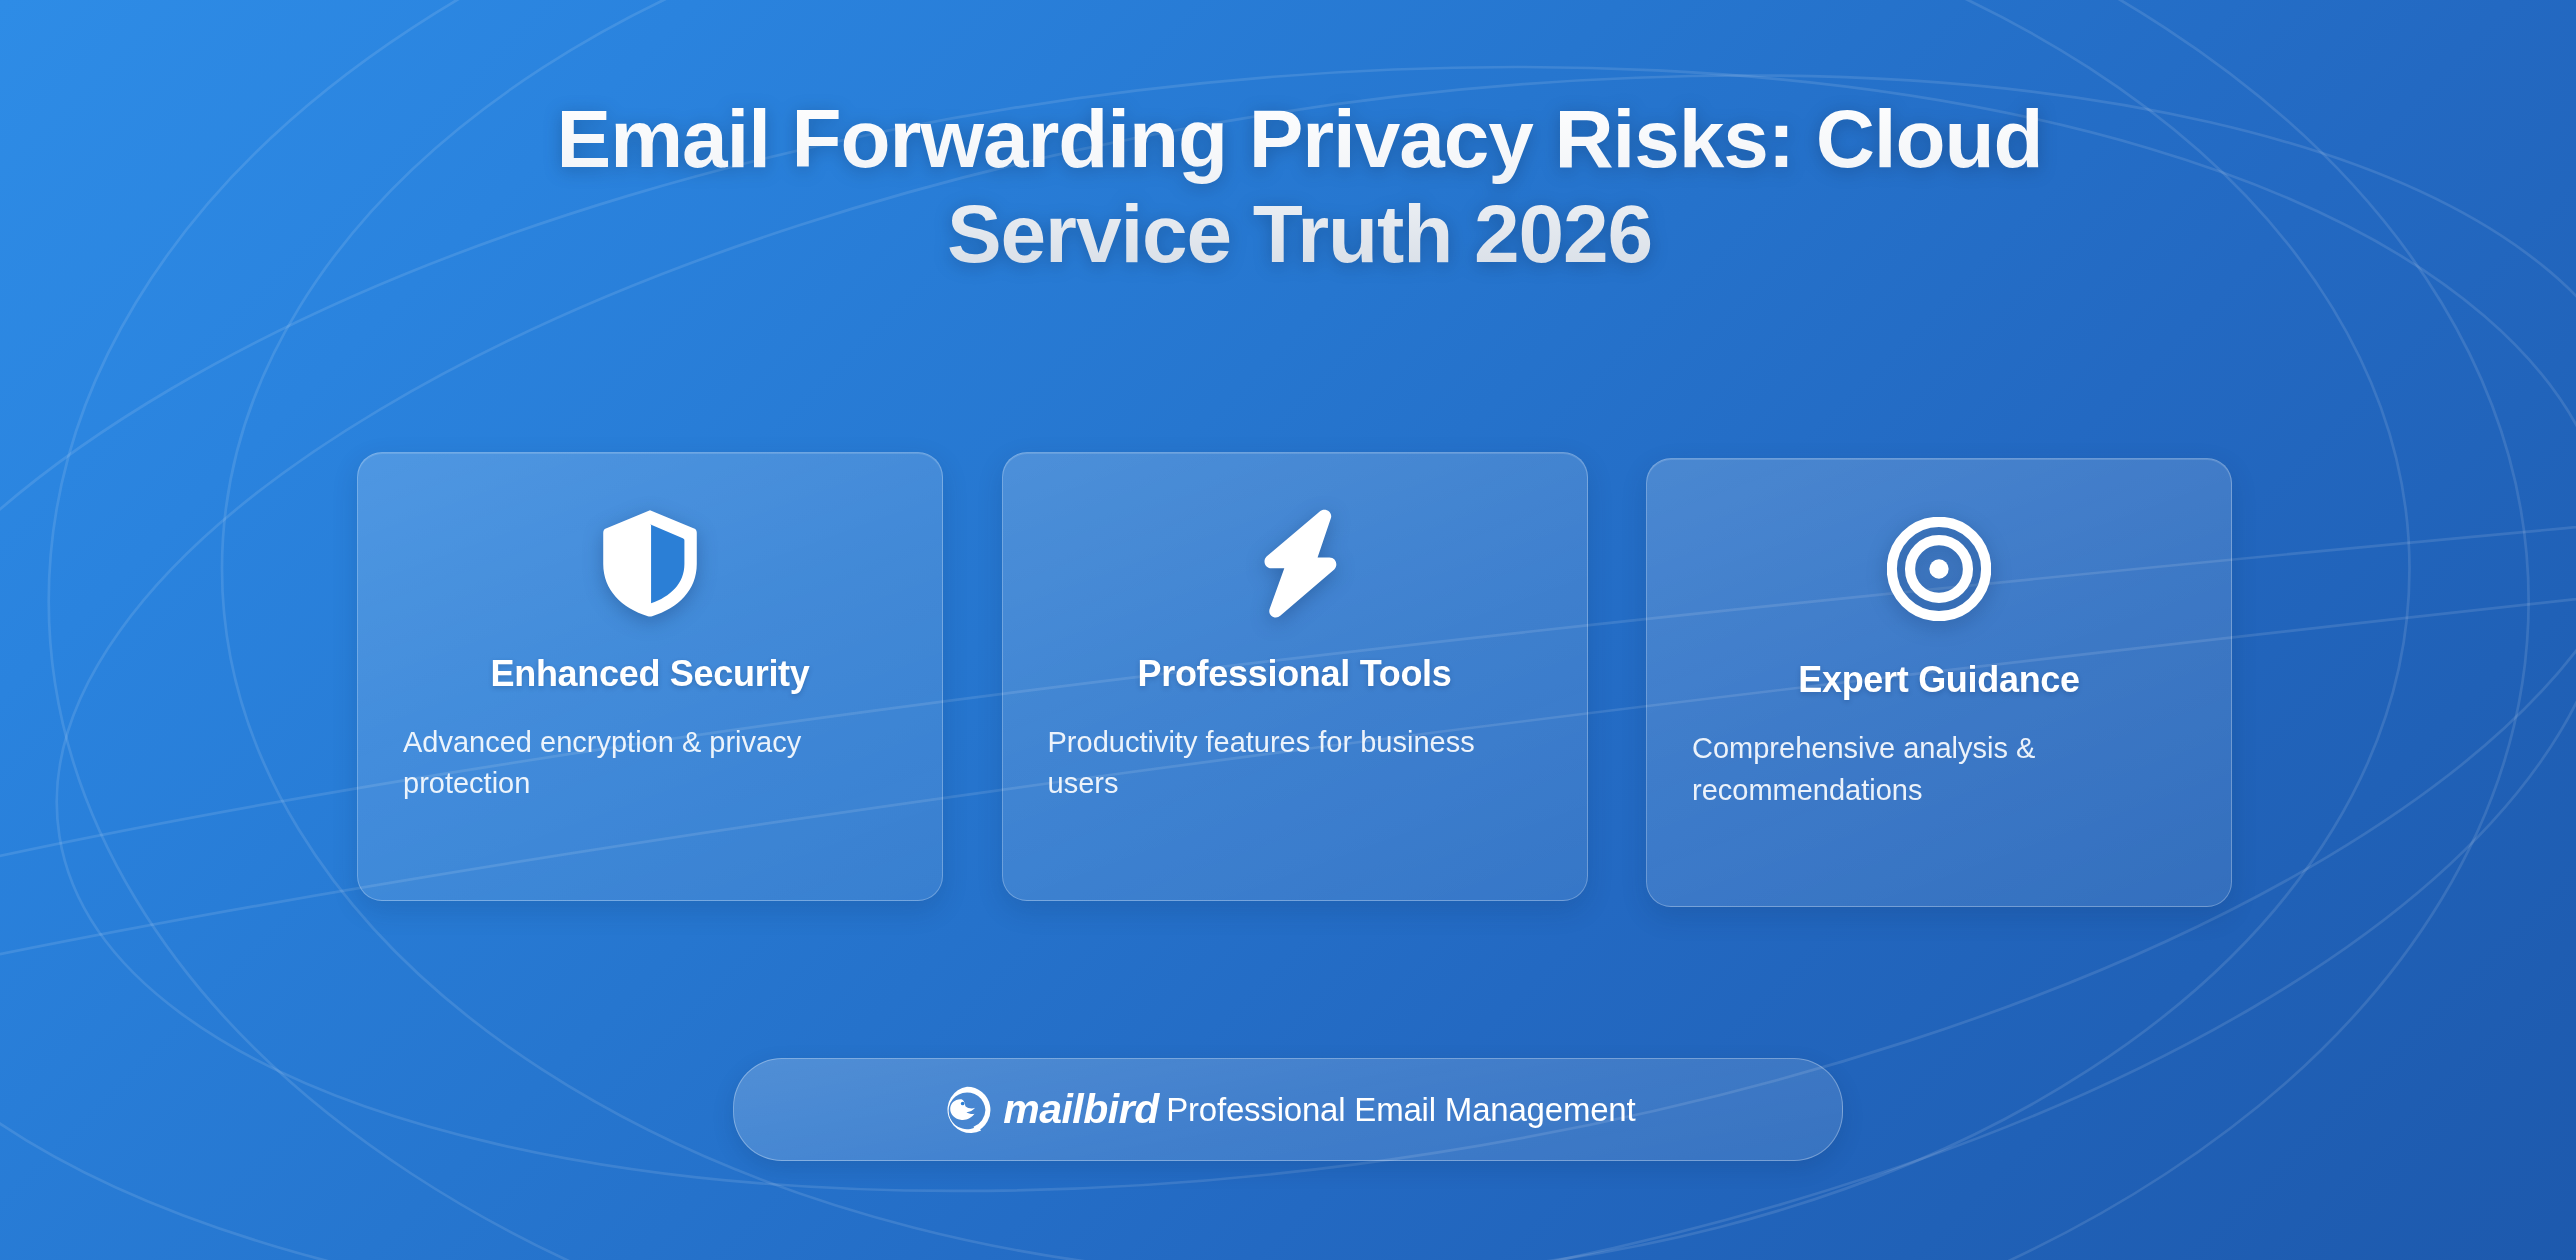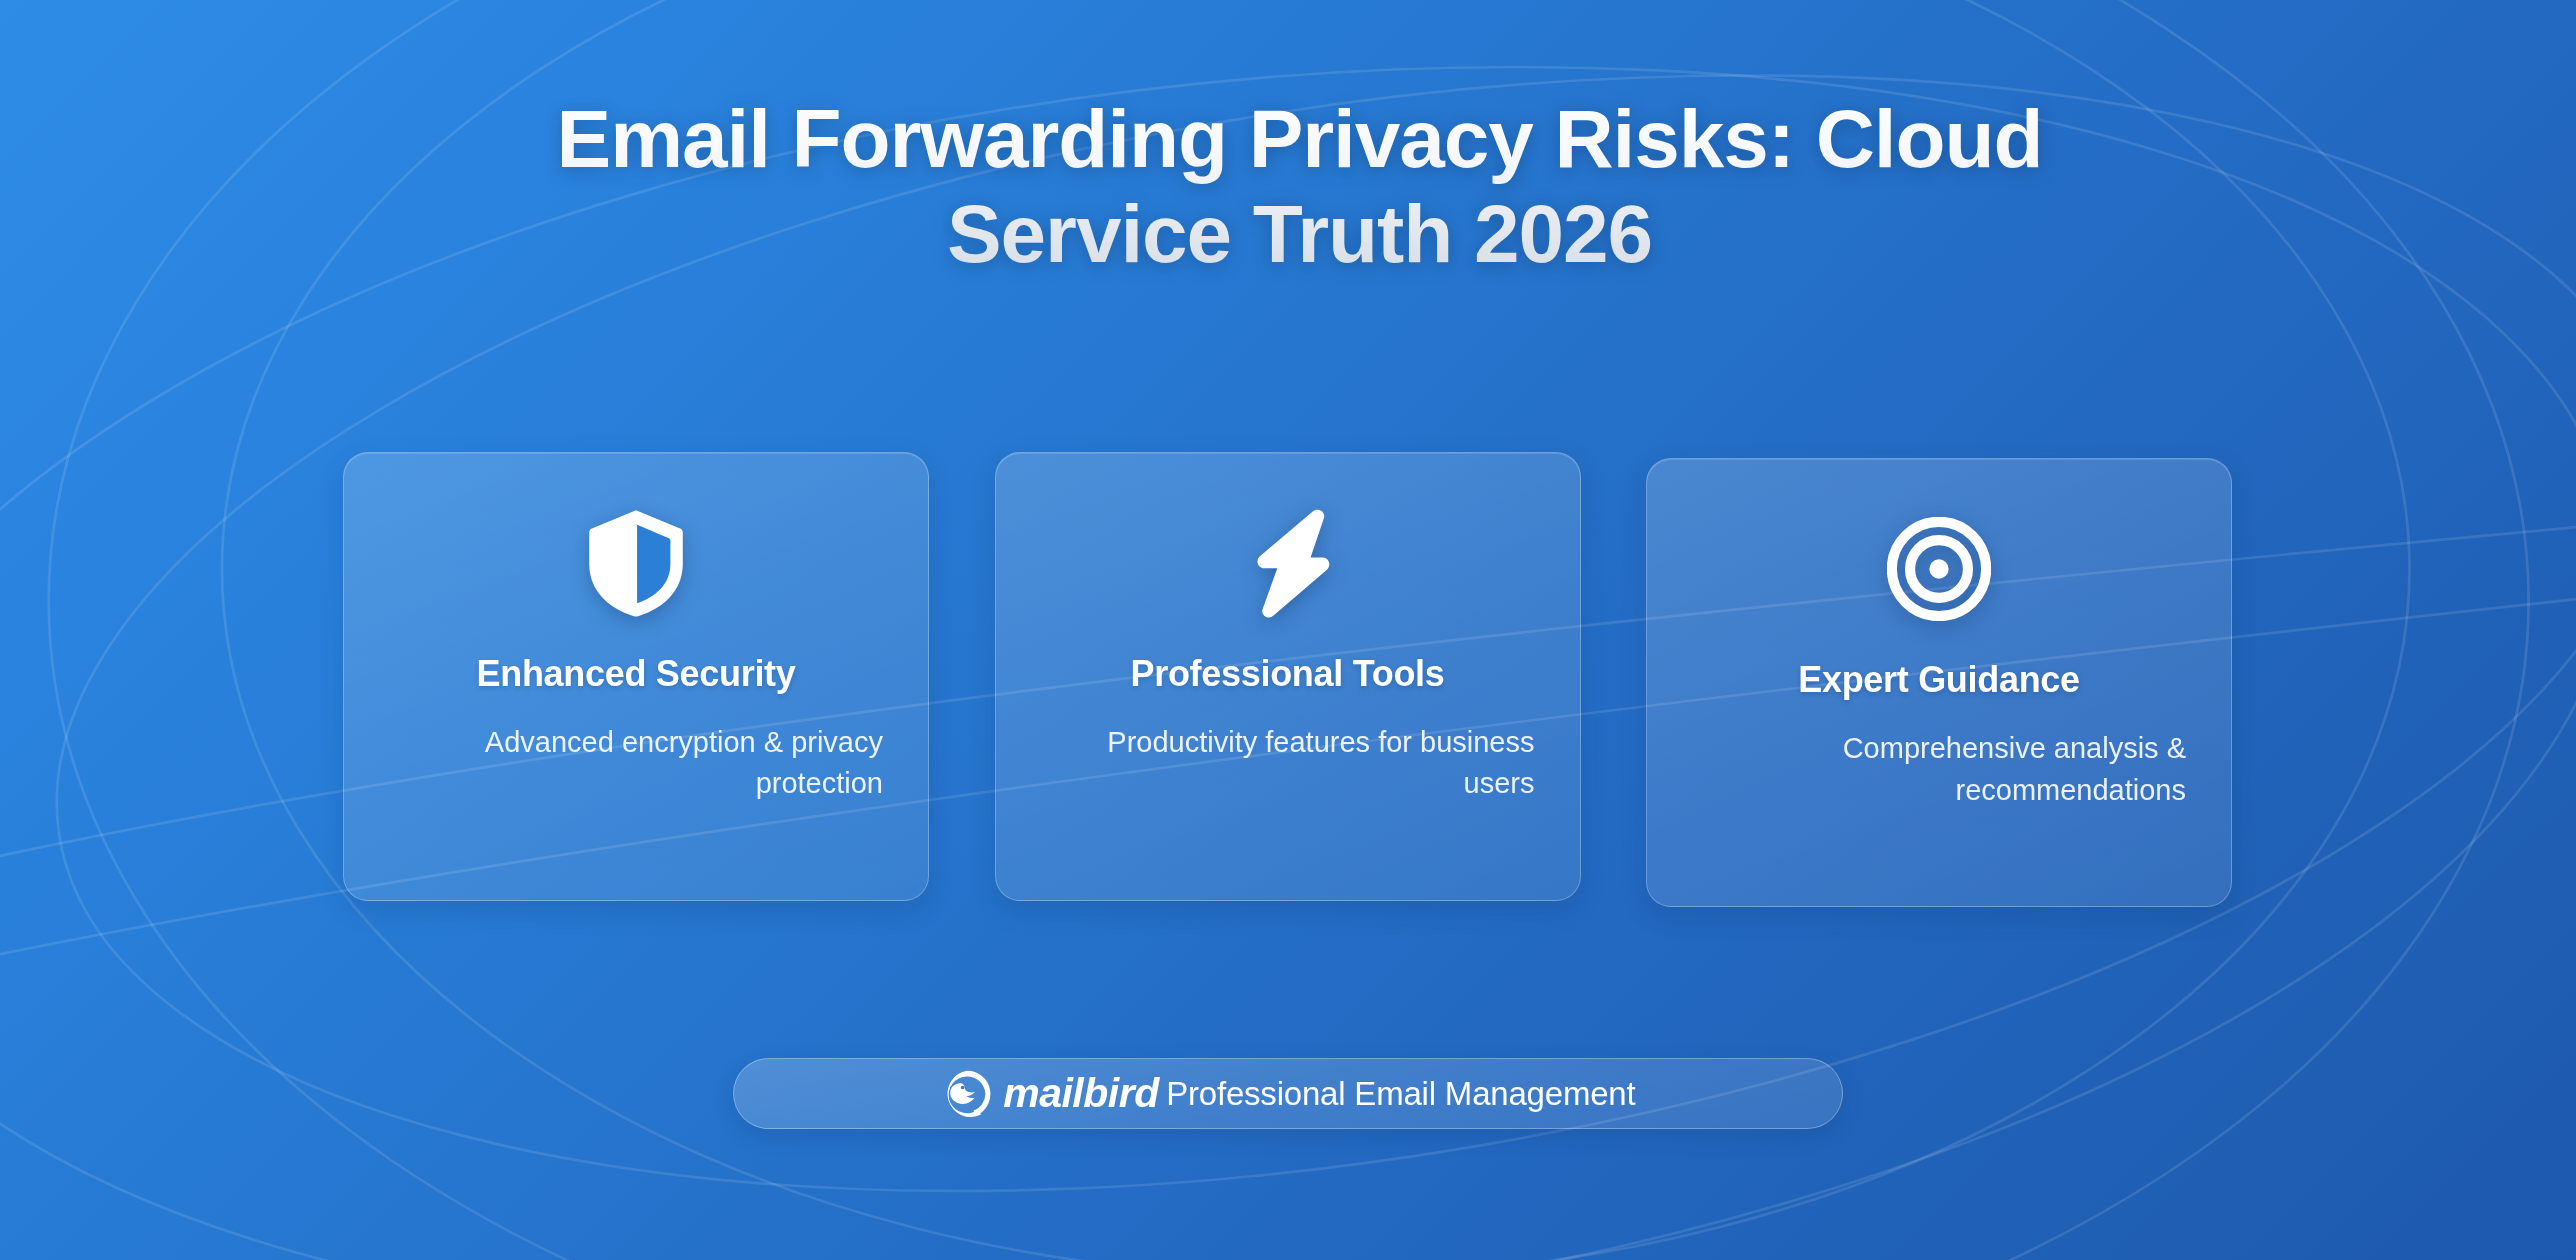--- a/index.html
+++ b/index.html
@@ -65,21 +65,22 @@
     height: 449px;
     box-sizing: border-box;
     border-radius: 25px;
     background: linear-gradient(160deg, rgba(255,255,255,0.175) 0%, rgba(255,255,255,0.125) 48%, rgba(255,255,255,0.09) 100%);
     border: 1.6px solid rgba(255,255,255,0.26);
     box-shadow: 0 9.7px 26px rgba(10, 42, 88, 0.16), inset 0 1.1px 0 rgba(255,255,255,0.14);
     display: flex;
     flex-direction: column;
     align-items: center;
     padding: 53px 38px 0 38px;
-    text-align: right;
+    text-align: left;
+    margin-left: 14px;
   }
   .card-2 { margin-top: 0; }
   .card-3 { margin-top: 6.4px; }
 
   .card-icon {
     width: 114px;
     height: 114px;
     display: flex;
     align-items: center;
     justify-content: center;
@@ -103,21 +104,21 @@
     color: rgba(255,255,255,0.90);
     max-width: 494px;
   }
 
   
   .badge {
     position: absolute;
     left: 733px;
     top: 1058px;
     width: 1110px;
-    height: 71px;
+    height: 103px;
     box-sizing: border-box;
     border-radius: 49px;
     background: linear-gradient(170deg, rgba(255,255,255,0.20) 0%, rgba(255,255,255,0.135) 55%, rgba(255,255,255,0.105) 100%);
     border: 1.6px solid rgba(255,255,255,0.30);
     box-shadow: 0 7.5px 21.5px rgba(10, 42, 88, 0.16);
     display: flex;
     align-items: center;
     justify-content: center;
   }
   .brand-lockup {

